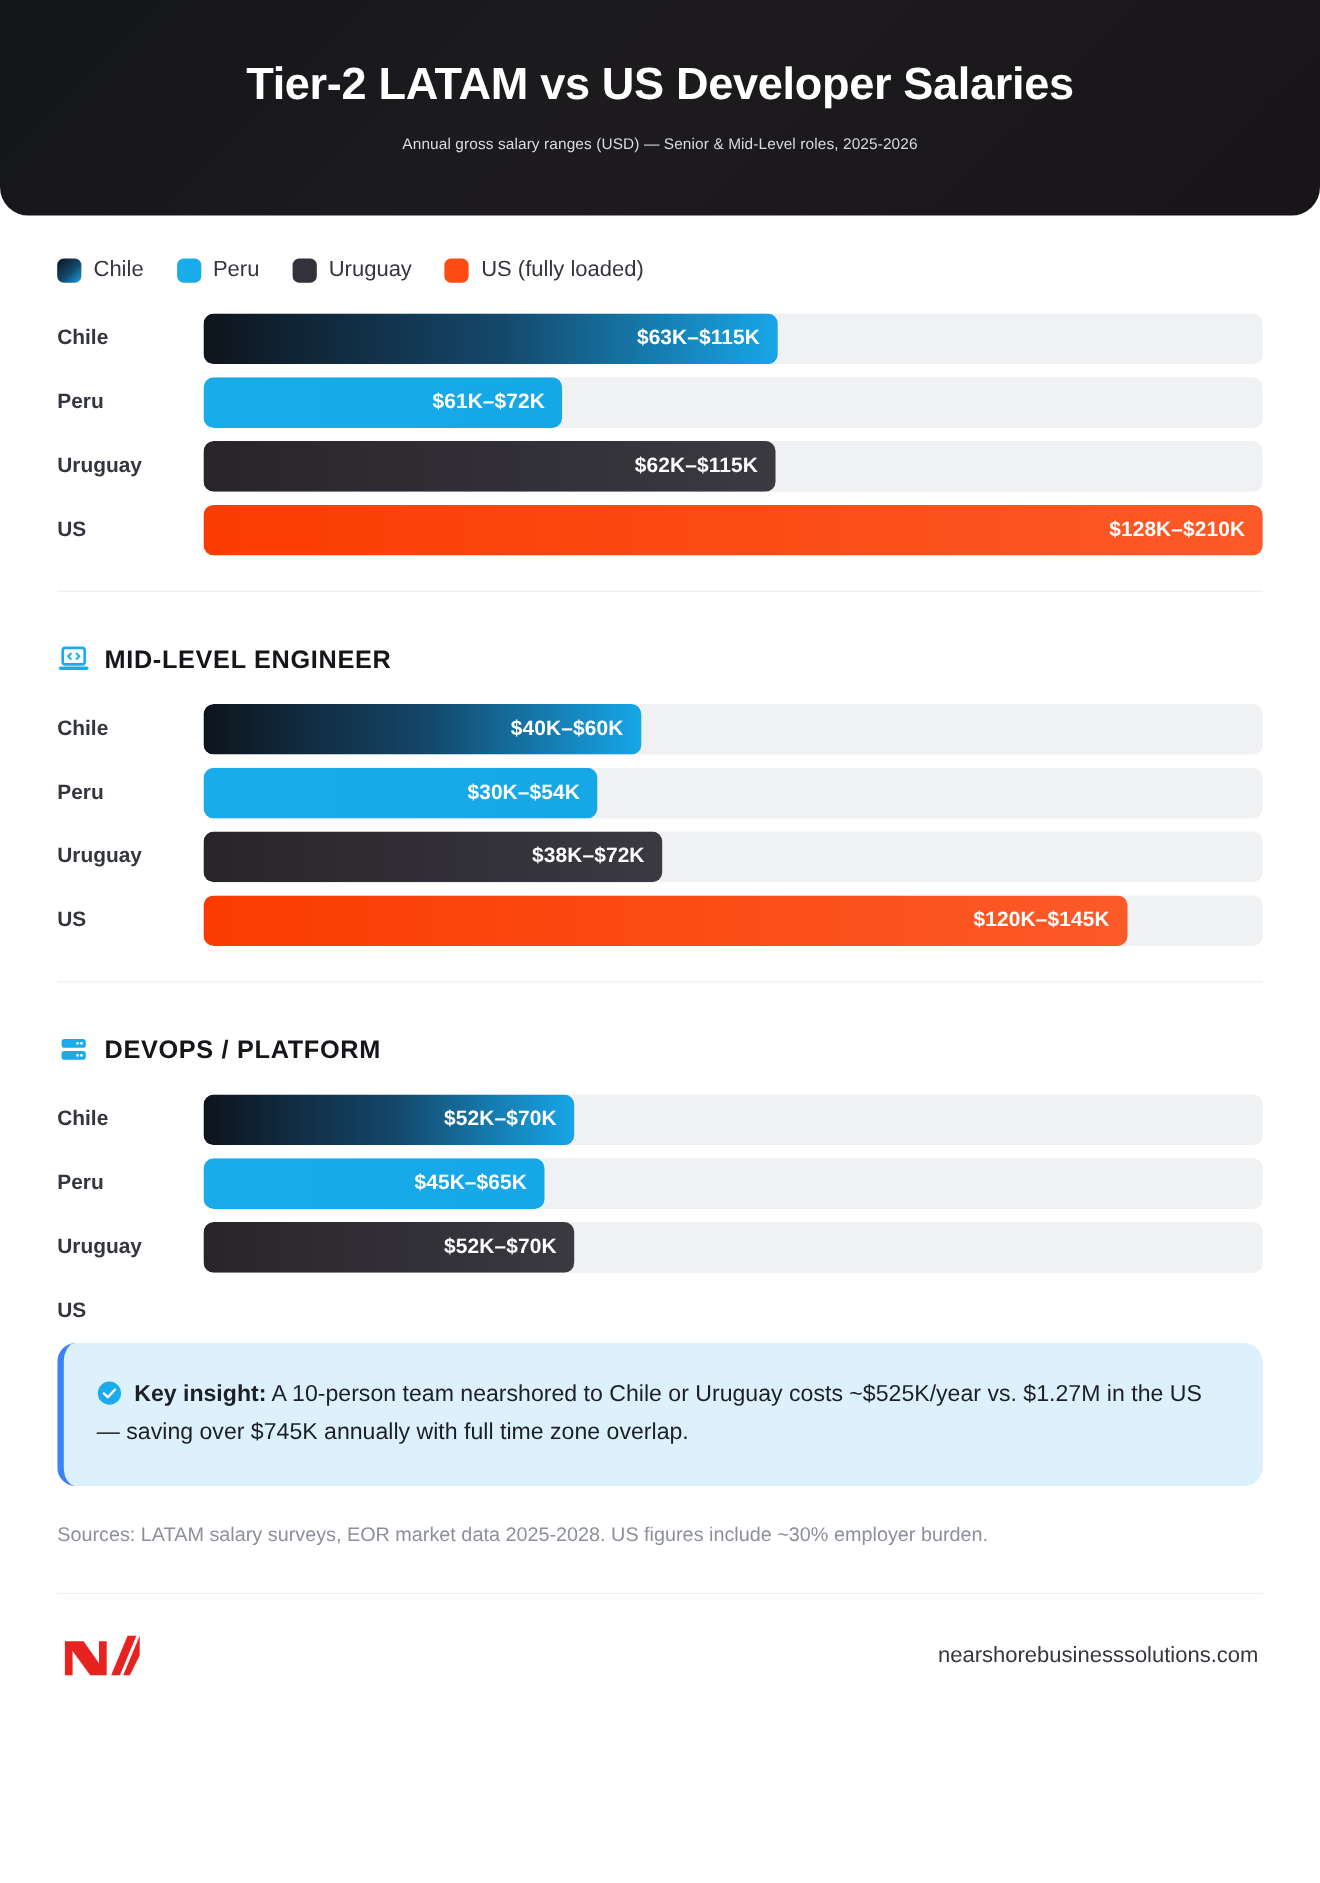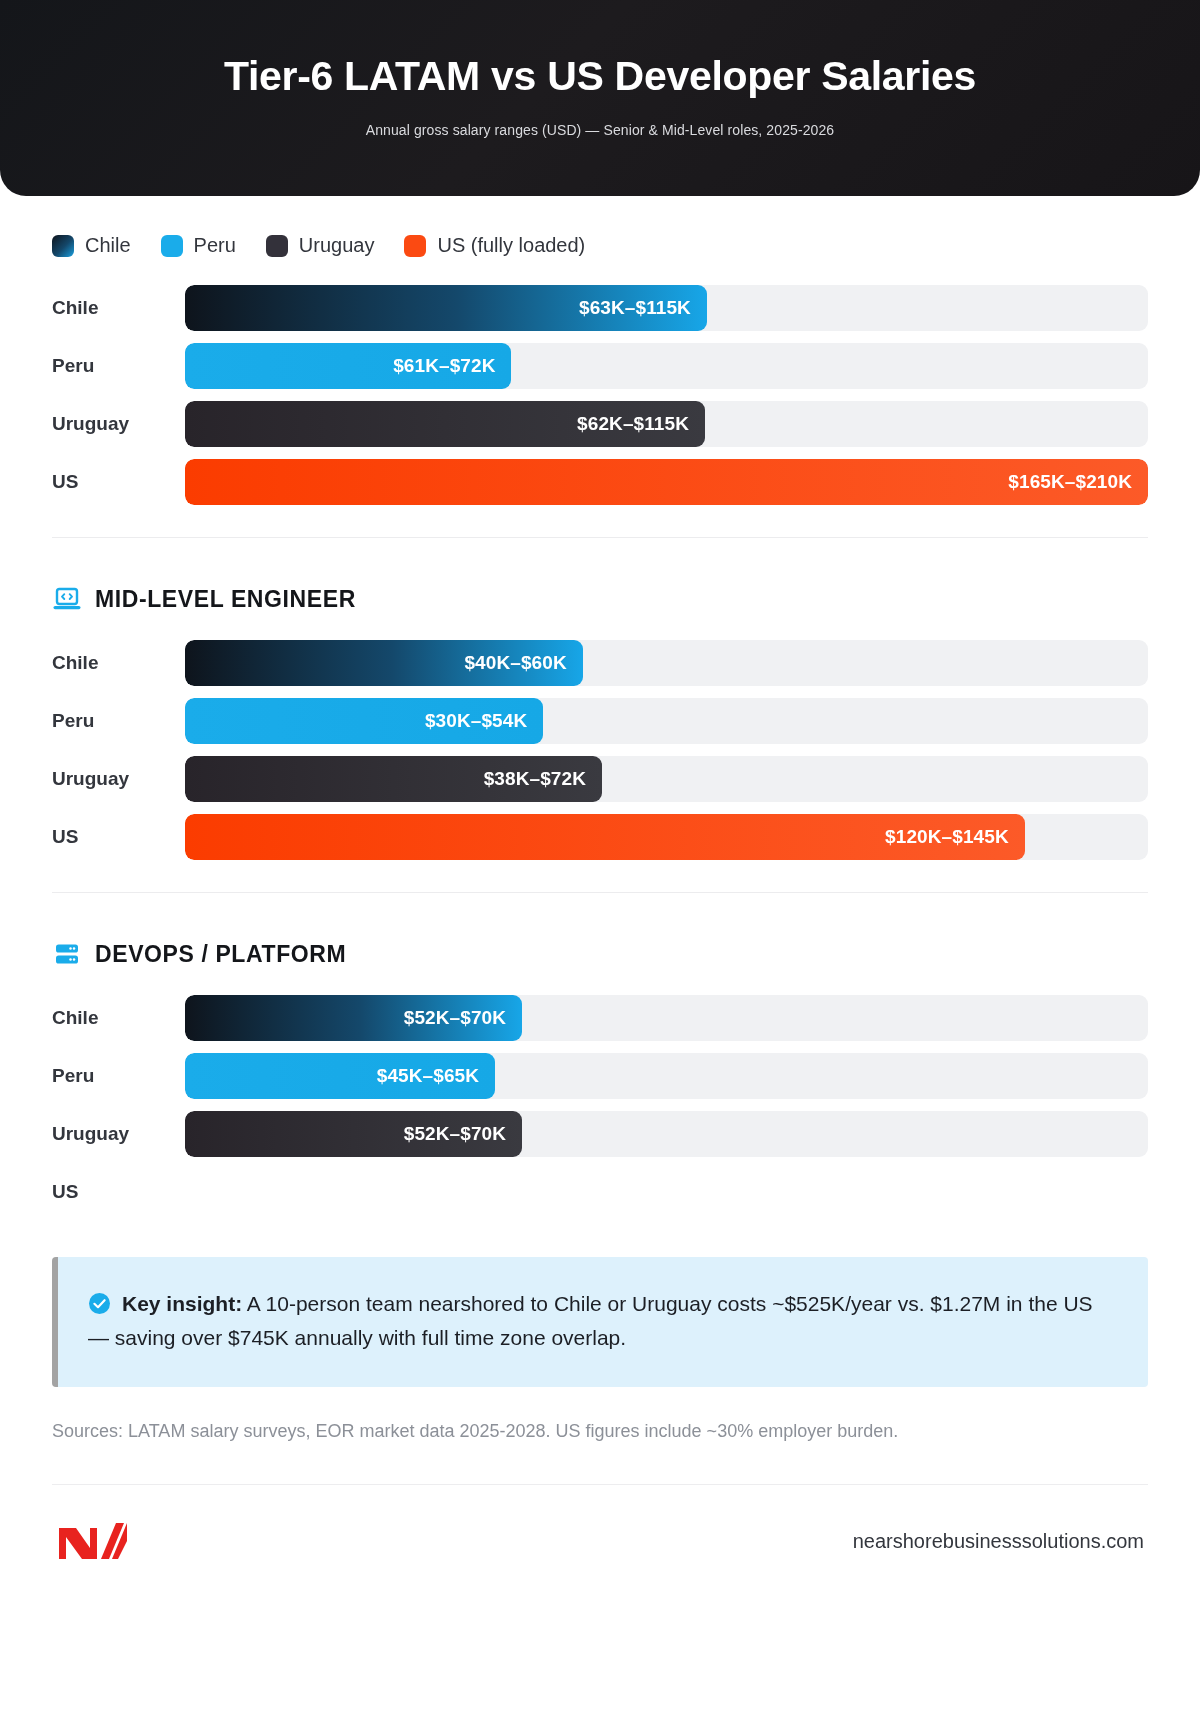--- a/index.html
+++ b/index.html
@@ -151,24 +151,23 @@
   .bar.us      { background: linear-gradient(90deg, #fb3c00 0%, #fc5a28 100%); }
 
   .divider {
     height: 1px;
     background: #ececee;
     margin: 26px 0 28px 0;
   }
 
   
   .insight {
-    margin-top: 36px;
     background: #ddf1fc;
-    border-left: 6px solid #a3a3a3;
-    border-radius: 4px;
+    border-left: 6px solid #3b82f6;
+    border-radius: 17px;
     padding: 30px 38px 32px 30px;
   }
   .insight-text {
     font-size: 21px;
     line-height: 1.62;
     color: #1c1f25;
   }
   .check-icon {
     display: inline-block;
     vertical-align: -4px;
@@ -198,21 +197,21 @@
   }
   .footer-logo { width: 74px; height: 44px; flex: none; }
   .footer-url { font-size: 20px; color: #33363d; }
 </style>
 </head>
 <body>
 
 <div class="page">
 
   <div class="header">
-    <div class="header-title">Tier-6 LATAM vs US Developer Salaries</div>
+    <div class="header-title">Tier-2 LATAM vs US Developer Salaries</div>
     <div class="header-sub">Annual gross salary ranges (USD) — Senior &amp; Mid-Level roles, 2025-2026</div>
   </div>
 
   <div class="content">
 
     <div class="legend">
       <div class="legend-item">
         <span class="legend-swatch" style="background:linear-gradient(135deg,#0e141c 0%,#14486b 55%,#1aa0e0 100%)"></span>
         <span class="legend-label">Chile</span>
       </div>
@@ -253,21 +252,21 @@
         <div class="track">
           <div class="bar uruguay" style="width:54%">
             <span class="bar-value">$62K–$115K</span>
           </div>
         </div>
       </div>
       <div class="row">
         <span class="row-label">US</span>
         <div class="track">
           <div class="bar us" style="width:100%">
-            <span class="bar-value">$165K–$210K</span>
+            <span class="bar-value">$128K–$210K</span>
           </div>
         </div>
       </div>
     </div>
 
     <div class="divider"></div>
 
     <div class="section">
       <div class="section-head">
         <span class="section-icon">

